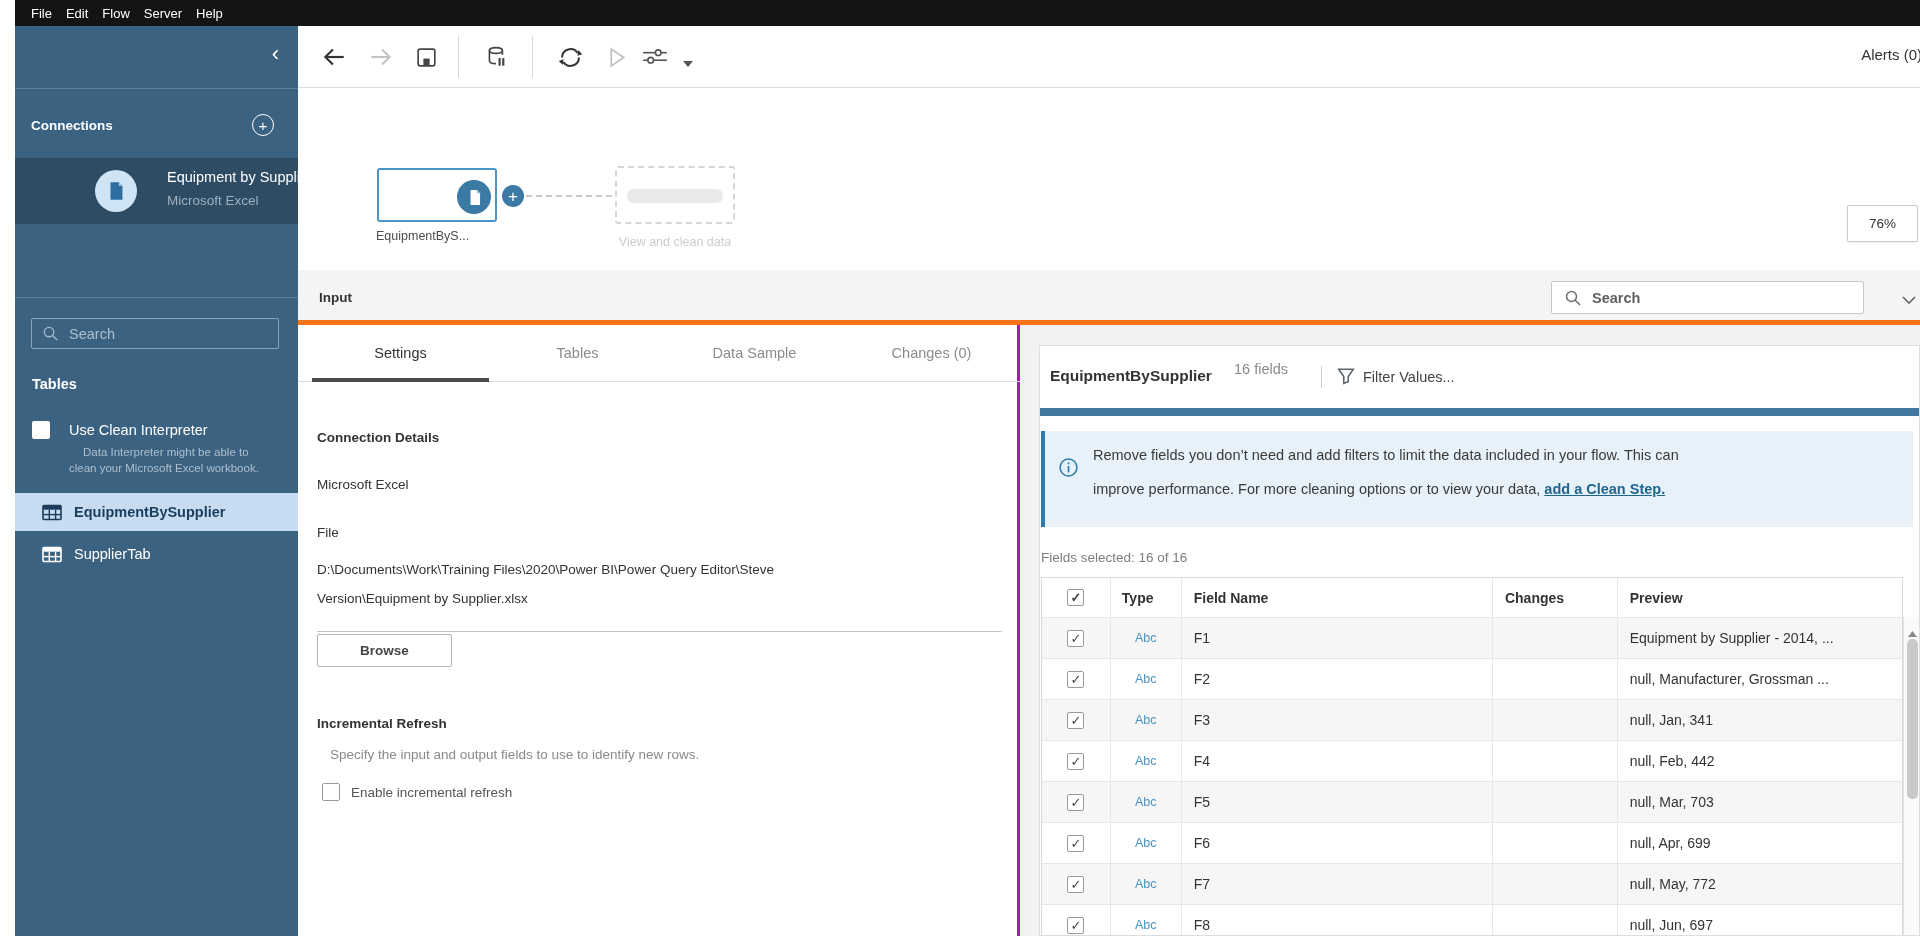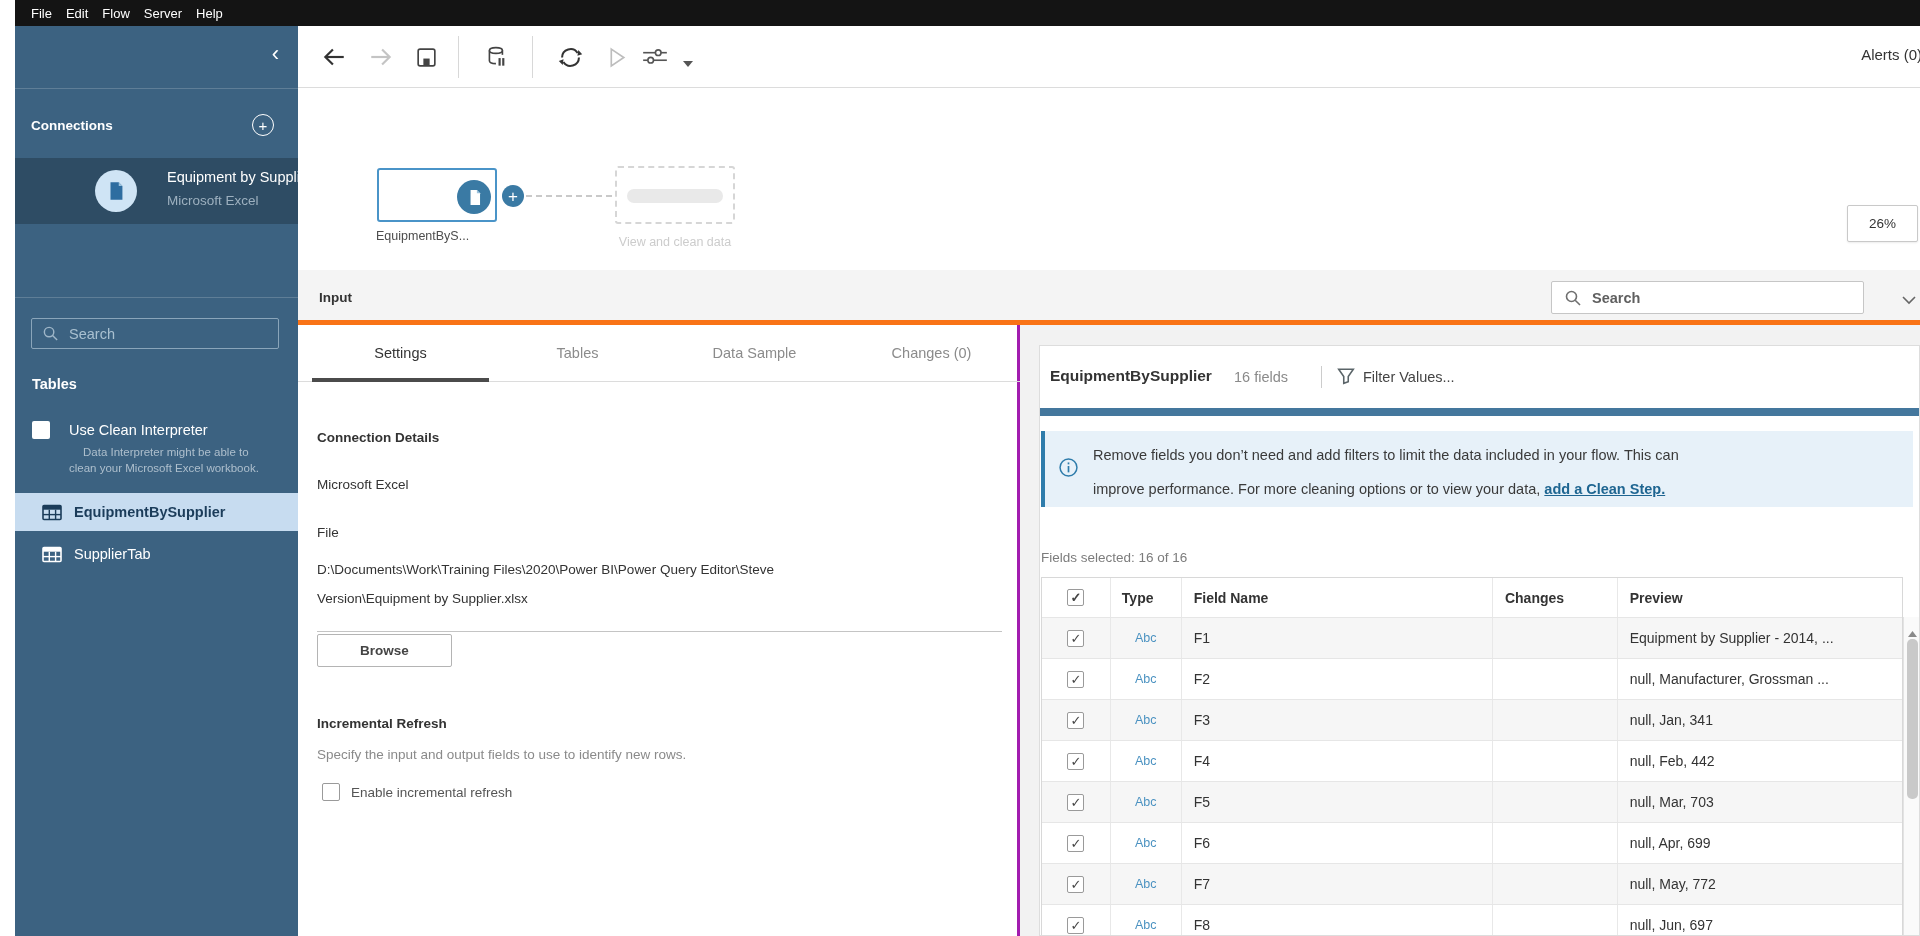--- a/index.html
+++ b/index.html
@@ -79,34 +79,34 @@
   .tab.active{color:#333;}
   .tab.active::after{content:"";position:absolute;left:0;bottom:-1px;width:100%;height:4px;background:#4b4b4b;}
   .cd-heading{position:absolute;left:19px;top:105px;font-weight:bold;font-size:13.5px;color:#333;}
   .cd-type{position:absolute;left:19px;top:152px;font-size:13.5px;color:#333;}
   .cd-file-label{position:absolute;left:19px;top:200px;font-size:13.5px;color:#333;}
   .cd-path-wrap{position:absolute;left:19px;top:230px;width:685px;border-bottom:1px solid #c4c4c4;padding-bottom:18px;}
   .cd-path{width:520px;font-size:13.5px;color:#333;line-height:29px;word-wrap:break-word;}
   .browse-btn{position:absolute;left:19px;top:309px;width:135px;height:33px;background:#fff;border:1px solid #b4b4b4;
     border-radius:2px;display:flex;align-items:center;justify-content:center;font-size:13.5px;font-weight:bold;color:#444;cursor:default;}
   .ir-heading{position:absolute;left:19px;top:391px;font-weight:bold;font-size:13.5px;color:#333;}
-  .ir-desc{position:absolute;left:19px;top:422px;font-size:13.5px;color:#8a8a8a;}
+  .ir-desc{position:absolute;left:32px;top:422px;font-size:13.5px;color:#8a8a8a;}
   .ir-check{position:absolute;left:24px;top:458px;width:18px;height:18px;background:#fff;border:1px solid #9a9a9a;border-radius:2px;}
   .ir-label{position:absolute;left:53px;top:460px;font-size:13.5px;color:#555;}
 
   
   .fields-area{position:absolute;left:1005px;top:325px;width:915px;height:611px;background:#f2f2f2;}
   .card{position:absolute;left:19px;top:20px;width:881px;height:591px;background:#fff;border:1px solid #ddd;overflow:hidden;}
   .card-title{position:absolute;left:10px;top:21px;font-weight:bold;font-size:15.5px;color:#333;}
-  .field-count{position:absolute;left:194px;top:23px;font-size:14.5px;color:#8a8a8a;}
+  .field-count{position:absolute;left:194px;top:15px;font-size:14.5px;color:#8a8a8a;}
   .vsep{position:absolute;left:281px;top:20px;width:1px;height:22px;background:#ccc;}
   .funnel{position:absolute;left:297px;top:21px;}
   .filter-label{position:absolute;left:323px;top:23px;font-size:14.5px;color:#444;}
   .blue-bar{position:absolute;left:0;top:62px;width:881px;height:8px;background:var(--bar-blue);}
-  .info-box{position:absolute;left:1px;top:85px;width:872px;height:76px;background:var(--info-bg);border-left:4px solid var(--info-accent);}
+  .info-box{position:absolute;left:1px;top:85px;width:872px;height:96px;background:var(--info-bg);border-left:4px solid var(--info-accent);}
   .info-icon{position:absolute;left:14px;top:27px;}
   .info-l1{position:absolute;left:48px;top:16px;font-size:14.5px;color:#3a3a3a;}
   .info-l2{position:absolute;left:48px;top:50px;font-size:14.5px;color:#3a3a3a;}
   .info-l2 a{color:var(--link);font-weight:bold;text-decoration:underline;cursor:pointer;}
   .fields-selected{position:absolute;left:1px;top:204px;font-size:13.5px;color:#7c7c7c;text-align:center;}
   .ftable{position:absolute;left:1px;top:231px;width:862px;border:1px solid #d8d8d8;border-bottom:none;background:#fff;}
   .frow{display:flex;height:41px;border-bottom:1px solid #e6e6e6;background:#fff;}
   .frow.alt{background:#f6f6f6;}
   .frow.fhead{height:40px;font-weight:bold;background:#fff;}
   .fcell{display:flex;align-items:center;border-right:1px solid #e8e8e8;font-size:14px;color:#333;overflow:hidden;white-space:nowrap;}
@@ -256,21 +256,21 @@
           <path d="M15 2.5 l4 4 h-4 Z" fill="#9cc2dd"></path>
         </svg>
     </div>
     <div class="plus-badge">+</div>
     <div class="flow-dash"></div>
     <div class="flow-ph">
       <div class="pill"></div>
     </div>
     <div class="node-label">EquipmentByS...</div>
     <div class="ph-label">View and clean data</div>
-    <div class="zoom-box">26%</div>
+    <div class="zoom-box">76%</div>
   </div>
 
   <div class="input-strip">
     <div class="input-title">Input</div>
     <div class="strip-search">
       <svg width="18" height="18" viewBox="0 0 18 18" fill="none" stroke="#6f6f6f" stroke-width="1.6">
           <circle cx="7.5" cy="7.5" r="5"></circle>
           <line x1="11.2" y1="11.2" x2="16" y2="16"></line>
         </svg>
       <span class="ph">Search</span>

